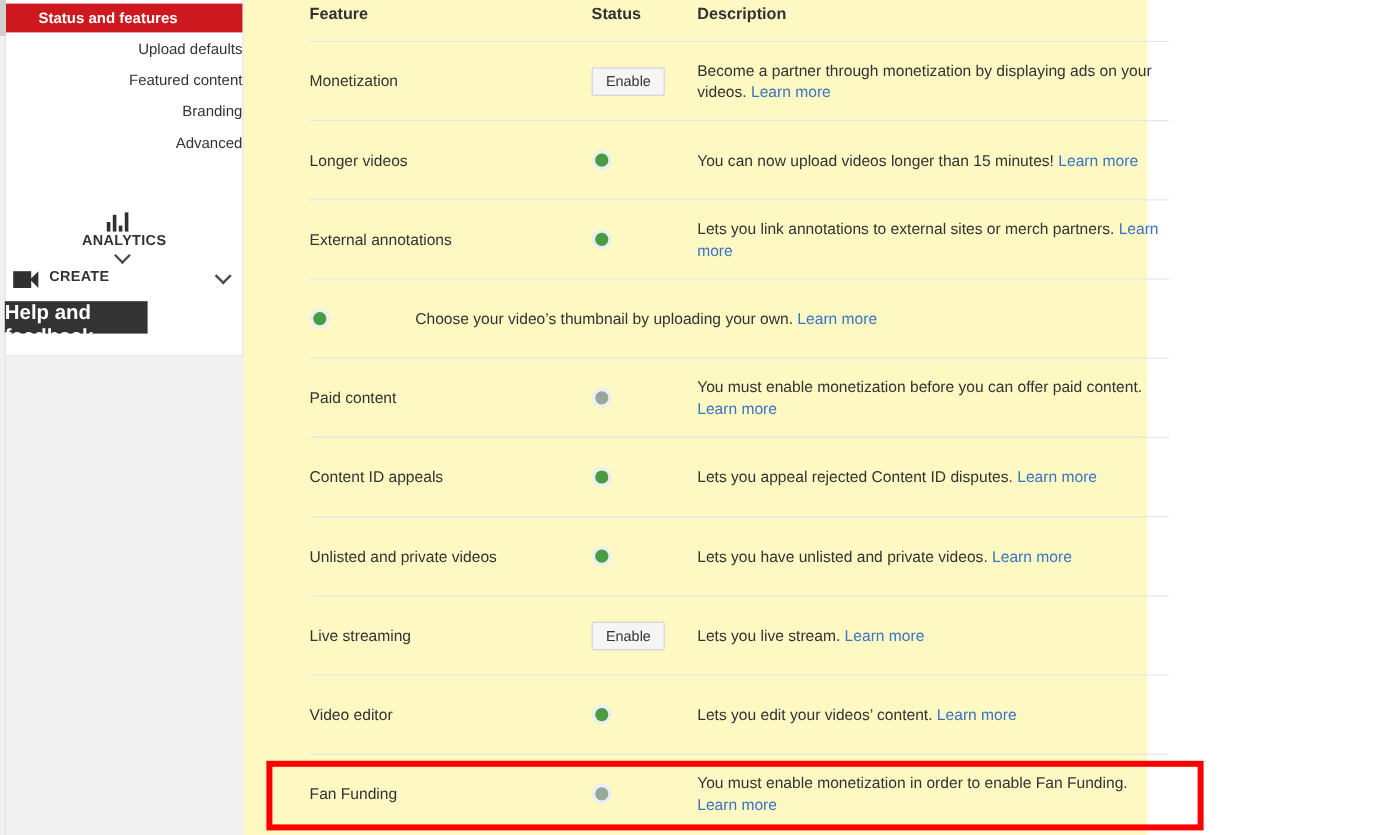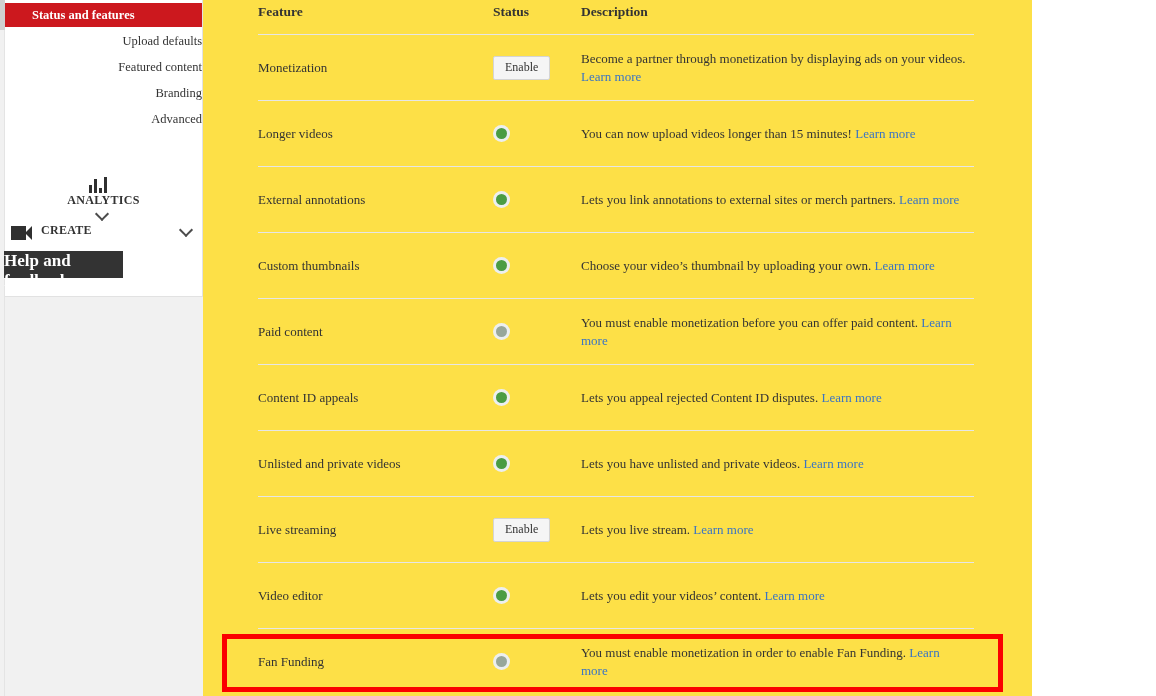--- a/index.html
+++ b/index.html
@@ -5,23 +5,22 @@
   * { box-sizing: border-box; }
   html, body {
     margin: 0; padding: 0;
     width: 1156px; height: 696px;
     background: #ffffff;
     font-family: "Liberation Sans", sans-serif;
     overflow: hidden;
   }
   #page {
     position: relative;
-    width: 1032px; height: 696px;
-    background: #fde047;
-    font-family: Liberation Serif, serif;
+    width: 956px; height: 696px;
+    background: #fef9c3;
   }
 
   
   #left-scroll-track {
     position: absolute; left: 0; top: 0;
     width: 5px; height: 696px;
     background: #f1f1f1;
     border-right: 1px solid #e4e4e4;
   }
   #left-scroll-thumb {
@@ -291,21 +290,20 @@
         <div class="row">
           <div class="col-feature feature-name">External annotations</div>
           <div class="col-status status-cell">
             <span class="dot on">
               <i></i>
             </span>
           </div>
           <div class="col-desc desc"><span>Lets you link annotations to external sites or merch partners.</span> <a>Learn more</a></div>
         </div>
         <div class="row">
-          <div class="col-feature feature-name">Custom thumbnails</div>
           <div class="col-status status-cell">
             <span class="dot on">
               <i></i>
             </span>
           </div>
           <div class="col-desc desc"><span>Choose your video’s thumbnail by uploading your own.</span> <a>Learn more</a></div>
         </div>
         <div class="row">
           <div class="col-feature feature-name">Paid content</div>
           <div class="col-status status-cell">

